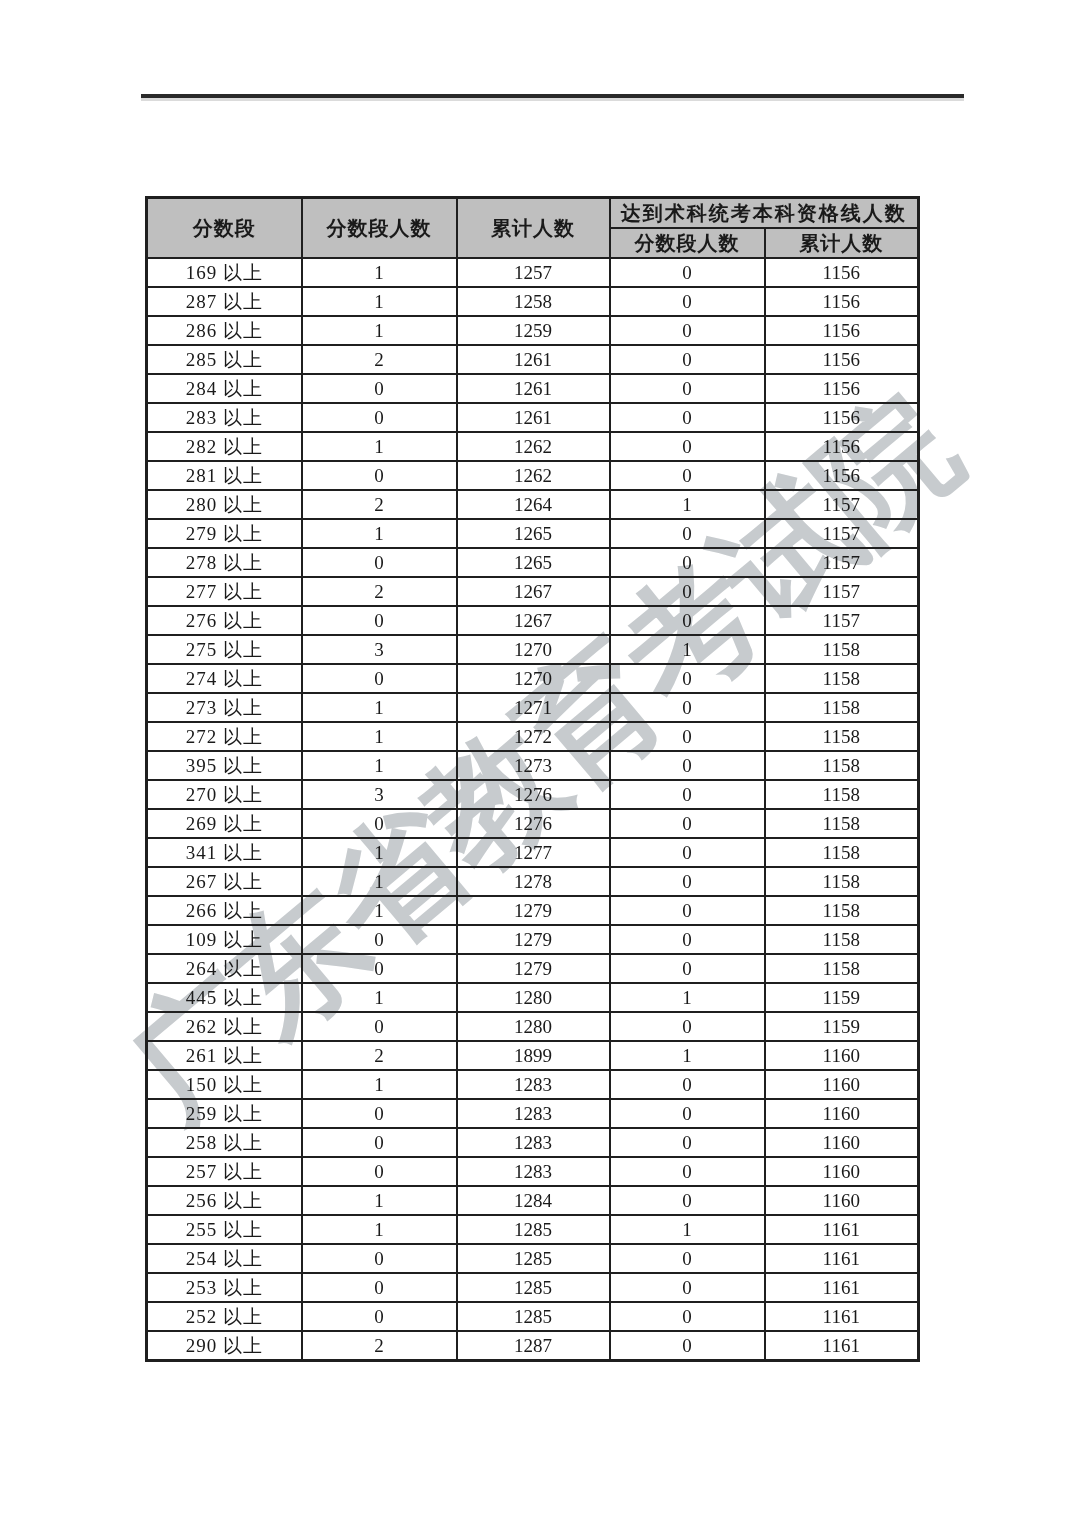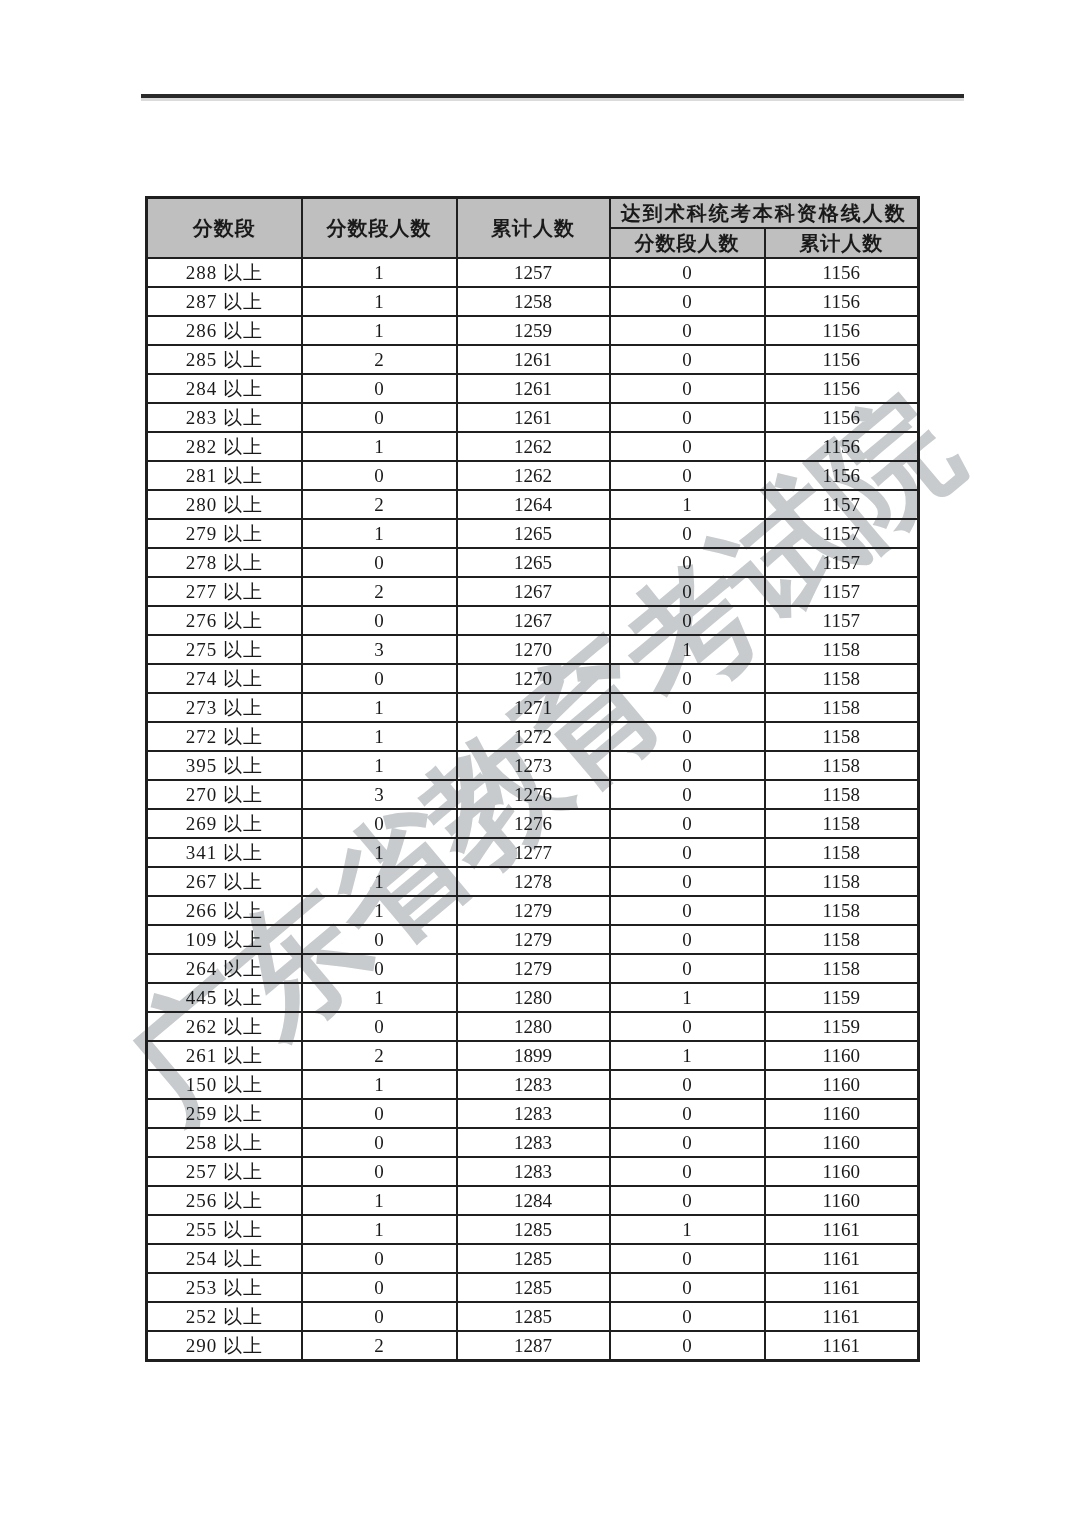--- a/index.html
+++ b/index.html
@@ -106,21 +106,21 @@
         <th rowspan="2">累计人数</th>
         <th colspan="2" class="group-header">达到术科统考本科资格线人数</th>
       </tr>
       <tr>
         <th>分数段人数</th>
         <th>累计人数</th>
       </tr>
     </thead>
     <tbody id="table-body">
         <tr>
-          <td class="score-band-cell">288 以上</td>
+          <td class="score-band-cell">169 以上</td>
           <td class="band-count-cell">1</td>
           <td class="cumulative-cell">1257</td>
           <td class="qualified-band-count-cell">0</td>
           <td class="qualified-cumulative-cell">1156</td>
         </tr>
         <tr>
           <td class="score-band-cell">287 以上</td>
           <td class="band-count-cell">1</td>
           <td class="cumulative-cell">1258</td>
           <td class="qualified-band-count-cell">0</td>

